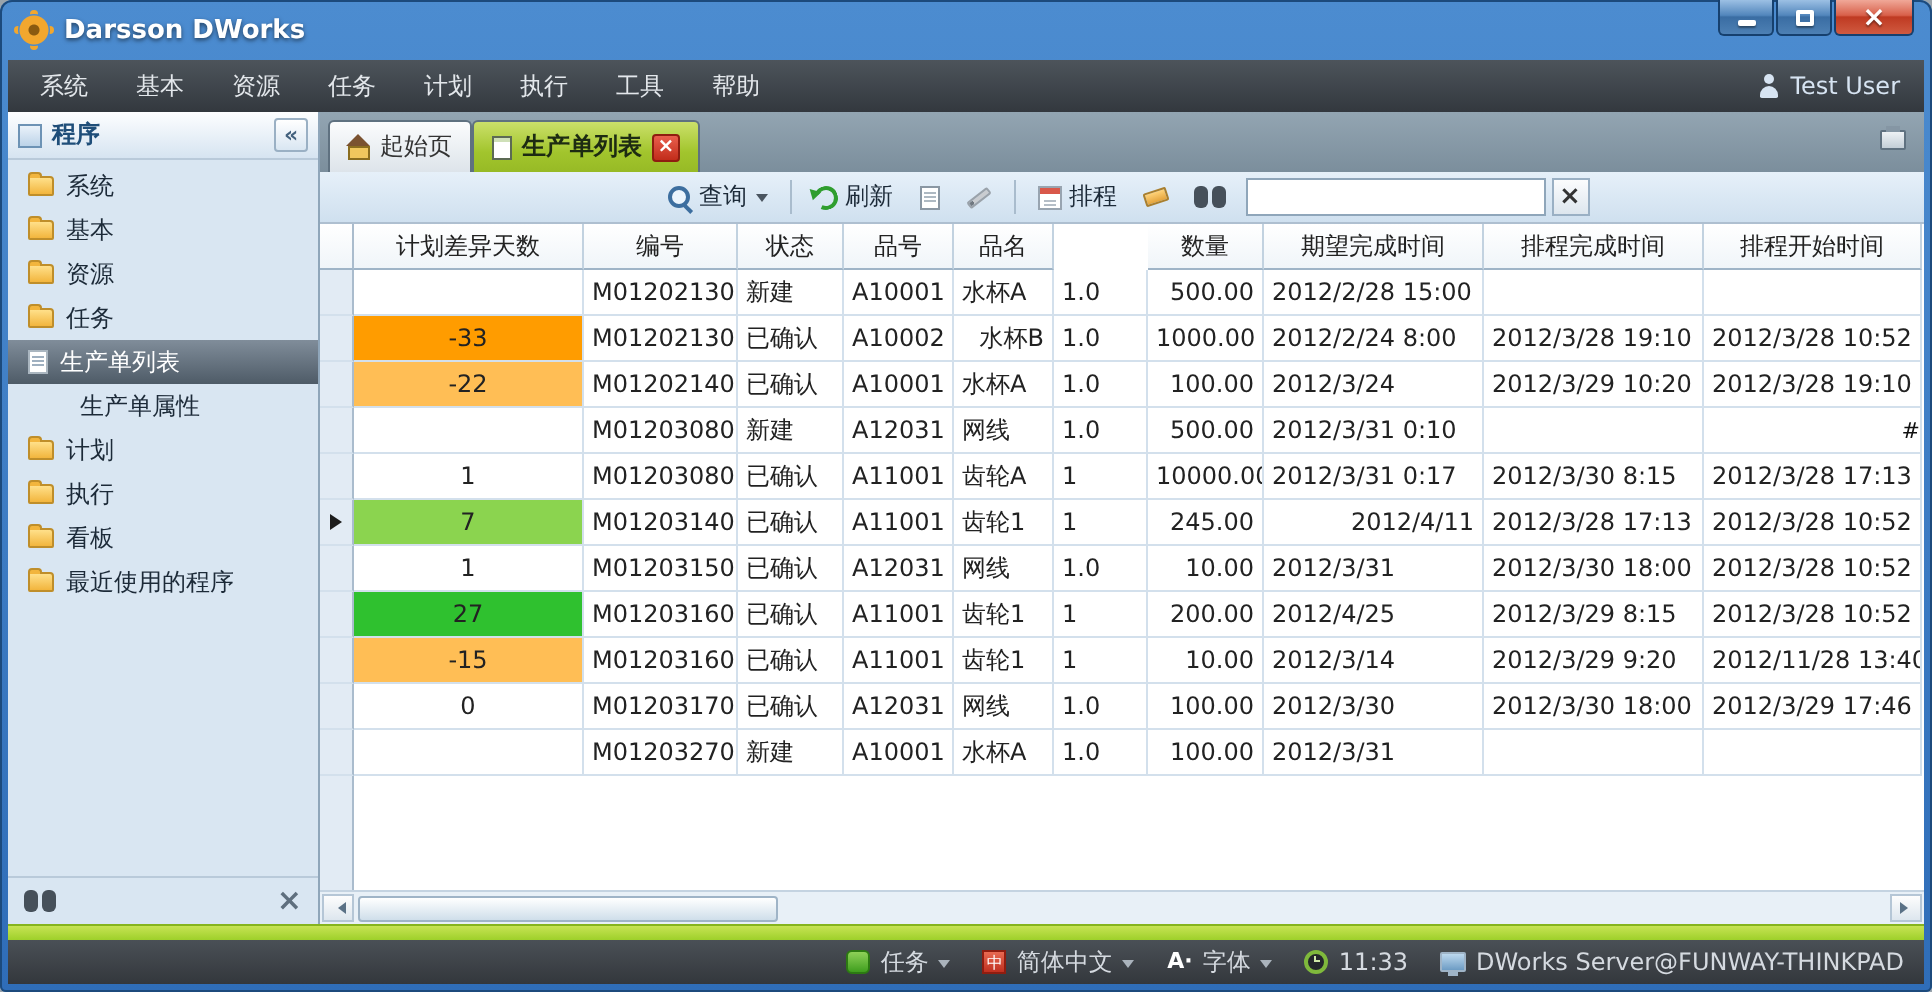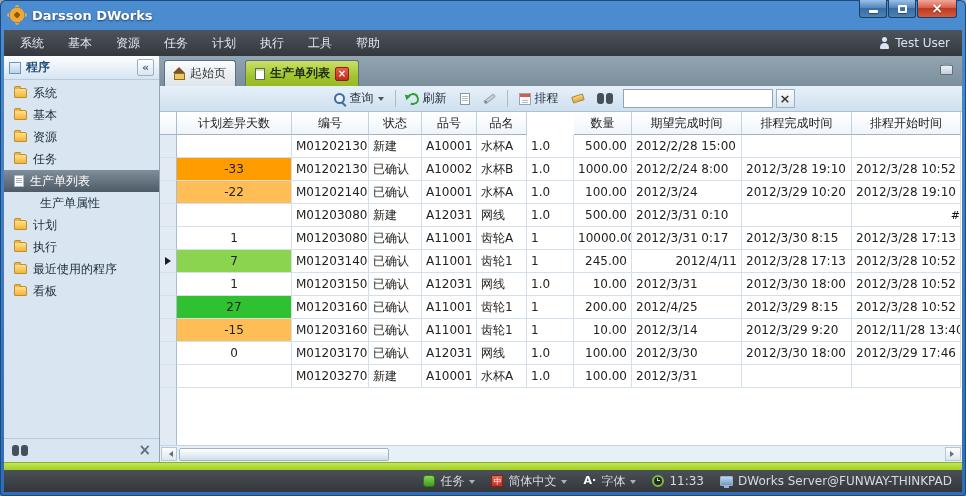--- a/index.html
+++ b/index.html
@@ -45,21 +45,21 @@
   .doc-icon{width:10px;height:12px;background:#fff;border:1px solid #aab6c0;flex:0 0 auto;position:relative;}
   .doc-icon::before{content:'';position:absolute;left:1px;top:2px;width:6px;height:1px;background:#9fb0c0;box-shadow:0 2px 0 #9fb0c0,0 4px 0 #9fb0c0;}
   .side-search{flex:0 0 24px;border-top:1px solid #b9cada;display:flex;align-items:center;padding:0 8px;}
   .side-x{margin-left:auto;color:#5f6f7e;cursor:pointer;}
   .side-x::before{content:'×';font-size:15px;font-weight:bold;line-height:1;}
 
   
   .main{flex:1;display:flex;flex-direction:column;min-width:0;background:#fff;}
   .tabstrip{flex:0 0 30px;background:linear-gradient(#93a5b2,#7b8e9c);display:flex;align-items:flex-end;padding:0 4px;position:relative;}
   .tabs{display:flex;align-items:flex-end;}
-  .tab{height:26px;display:flex;align-items:center;gap:5px;padding:0 9px;margin-right:9px;border:1px solid #5f7180;border-bottom:none;border-radius:3px 3px 0 0;background:linear-gradient(#fbfcfd,#dde4ea);color:#333;cursor:pointer;white-space:nowrap;}
+  .tab{height:26px;display:flex;align-items:center;gap:5px;padding:0 9px;margin-right:0;border:1px solid #5f7180;border-bottom:none;border-radius:3px 3px 0 0;background:linear-gradient(#fbfcfd,#dde4ea);color:#333;cursor:pointer;white-space:nowrap;}
   .tab.active{background:linear-gradient(#cbe06a,#a2c52d 60%,#97ba25);font-weight:bold;color:#1d2b12;}
   .tab-close{width:14px;height:14px;background:linear-gradient(#ea5f4d,#c12c1a);border:1px solid #8f1d10;border-radius:2px;display:flex;align-items:center;justify-content:center;cursor:pointer;}
   .tab-close::before{content:'×';color:#fff;font-size:10px;font-weight:bold;line-height:1;}
   .home-icon{width:11px;height:7px;background:#f0c75e;border:1px solid #8a6d1f;position:relative;margin-top:5px;}
   .home-icon::before{content:'';position:absolute;top:-7px;left:-2px;border-left:6px solid transparent;border-right:6px solid transparent;border-bottom:6px solid #7a5230;}
   .tabdoc-icon{width:10px;height:12px;background:#fff;border:1px solid #5c6a54;box-shadow:inset 0 2px 0 #cfe0b8;}
   .pin{position:absolute;right:9px;top:9px;width:13px;height:10px;background:linear-gradient(#eef2f5,#c3ced7);border:1px solid #5f7180;border-radius:1px;cursor:pointer;}
   .pin::before{content:'';position:absolute;left:2px;right:2px;top:-3px;height:3px;background:#8596a4;}
 
   
@@ -201,25 +201,25 @@
             <div class="side-item">
               <span class="folder-icon"></span>
               <span>计划</span>
             </div>
             <div class="side-item">
               <span class="folder-icon"></span>
               <span>执行</span>
             </div>
             <div class="side-item">
               <span class="folder-icon"></span>
+              <span>看板</span>
+            </div>
+            <div class="side-item">
+              <span class="folder-icon"></span>
               <span>最近使用的程序</span>
-            </div>
-            <div class="side-item">
-              <span class="folder-icon"></span>
-              <span>看板</span>
             </div>
           </div>
         <div class="side-search">
           <span class="binoc-icon"></span>
           <span class="side-x"></span>
         </div>
       </div>
 
       <div class="main">
 
@@ -298,21 +298,21 @@
                 <div class="g-cell al-l" style="flex: 0 0 110px; width: 110px;">2012/2/28 15:00</div>
                 <div class="g-cell al-l" style="flex: 0 0 110px; width: 110px;"></div>
                 <div class="g-cell al-l" style="flex: 0 0 109px; width: 109px;"></div>
               </div>
               <div class="g-row">
                 <div class="g-ind"></div>
                 <div class="g-cell al-c" style="flex: 0 0 115px; width: 115px; background: rgb(255, 156, 0);">-33</div>
                 <div class="g-cell al-l" style="flex: 0 0 77px; width: 77px;">M012021302</div>
                 <div class="g-cell al-l" style="flex: 0 0 53px; width: 53px;">已确认</div>
                 <div class="g-cell al-l" style="flex: 0 0 55px; width: 55px;">A10002</div>
-                <div class="g-cell al-l" style="flex: 0 0 50px; width: 50px;">水杯B</div>
+                <div class="g-cell al-l" style="flex: 0 0 50px; width: 50px; text-align: right;">水杯B</div>
                 <div class="g-cell al-l" style="flex: 0 0 47px; width: 47px;">1.0</div>
                 <div class="g-cell al-r" style="flex: 0 0 58px; width: 58px;">1000.00</div>
                 <div class="g-cell al-l" style="flex: 0 0 110px; width: 110px;">2012/2/24 8:00</div>
                 <div class="g-cell al-l" style="flex: 0 0 110px; width: 110px;">2012/3/28 19:10</div>
                 <div class="g-cell al-l" style="flex: 0 0 109px; width: 109px;">2012/3/28 10:52</div>
               </div>
               <div class="g-row">
                 <div class="g-ind"></div>
                 <div class="g-cell al-c" style="flex: 0 0 115px; width: 115px; background: rgb(255, 190, 85);">-22</div>
                 <div class="g-cell al-l" style="flex: 0 0 77px; width: 77px;">M012021401</div>

